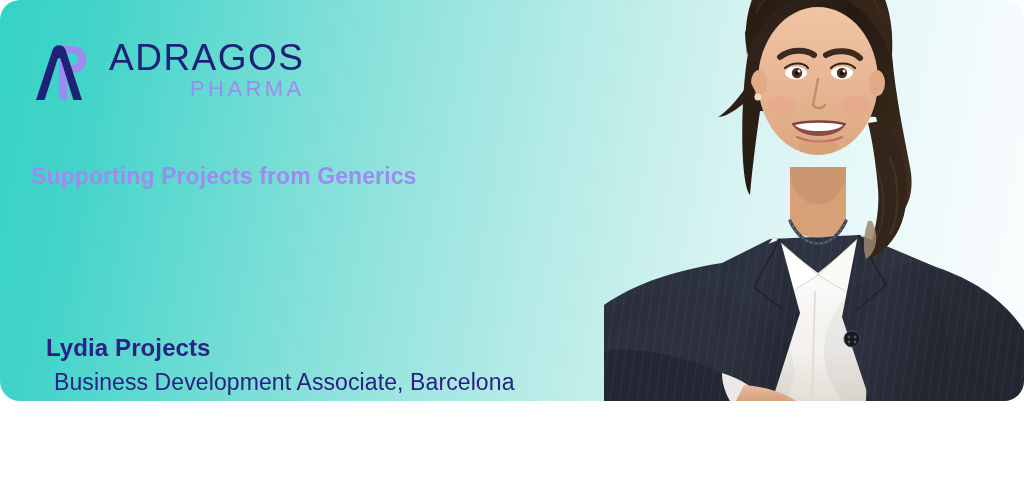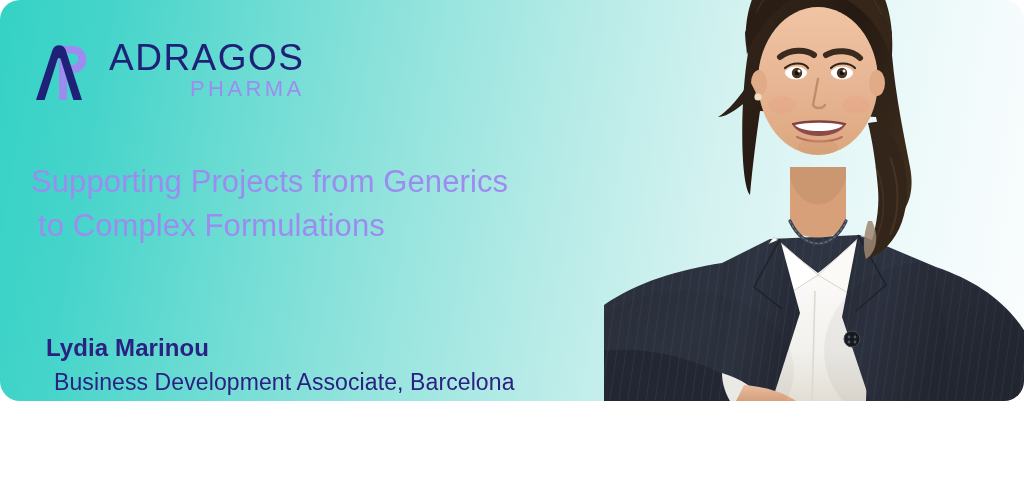--- a/index.html
+++ b/index.html
@@ -66,22 +66,22 @@
     line-height: 1;
   }
 
   
   .headline {
     position: absolute;
     left: 31px;
     top: 160px;
     width: 640px;
     color: #9d8cf0;
-    font-size: 31px;
-    font-weight: 400;
+    font-size: 23px;
+    font-weight: 700;
     line-height: 1.42;
     letter-spacing: 0.1px;
   }
   .headline .line2 {
     display: block;
     padding-left: 7px;
   }
 
   
   .speaker {
@@ -132,25 +132,24 @@
       </svg>
     </span>
     <span class="logo-words">
       <span class="logo-adragos">ADRAGOS</span>
       <span class="logo-pharma">PHARMA</span>
     </span>
   </div>
 
   <div class="headline">
     <span>Supporting Projects from Generics</span>
-    <span class="line2"> to Complex Formulations</span>
   </div>
 
   <div class="speaker">
-    <div class="speaker-name">Lydia Marinou</div>
+    <div class="speaker-name">Lydia Projects</div>
     <div class="speaker-role">Business Development Associate, Barcelona</div>
   </div>
 
   <div class="photo">
     <svg viewBox="0 0 420 480" xmlns="http://www.w3.org/2000/svg" preserveAspectRatio="xMidYMax meet">
       <defs>
         <linearGradient id="skinG" x1="0" y1="0" x2="0" y2="1">
           <stop offset="0%" stop-color="#f0c4a4"></stop>
           <stop offset="55%" stop-color="#e7b593"></stop>
           <stop offset="100%" stop-color="#dba77f"></stop>

